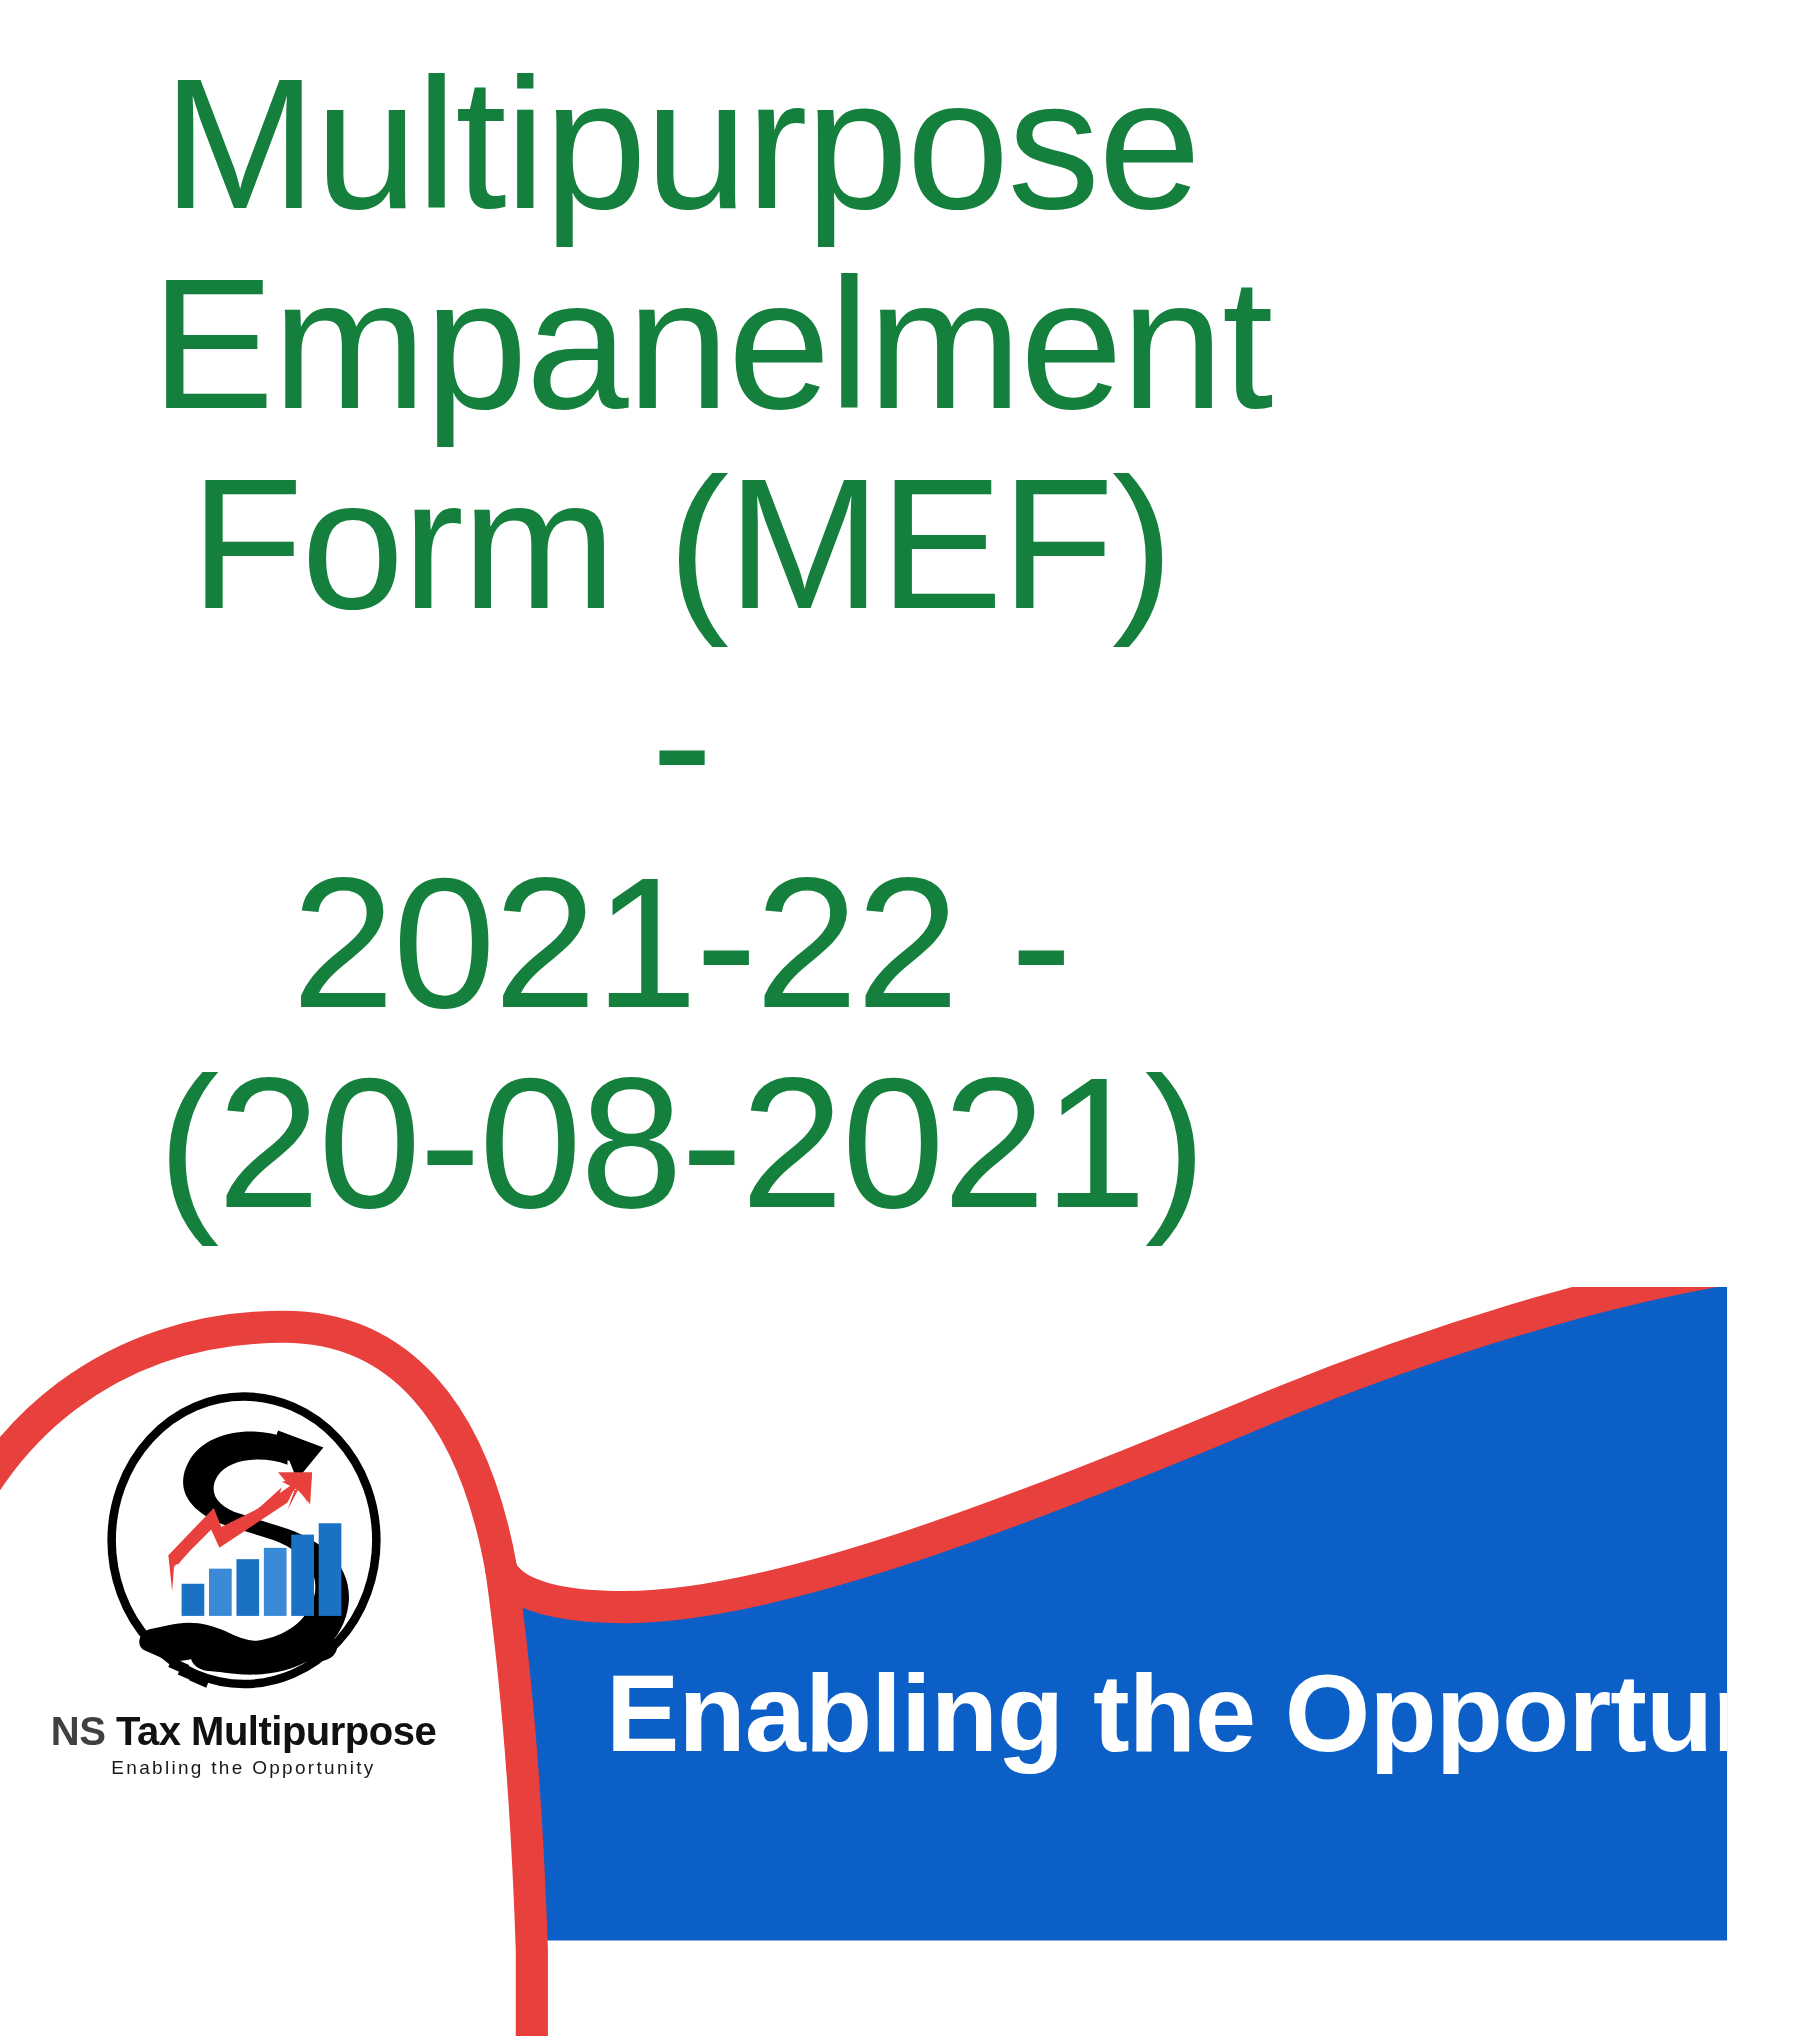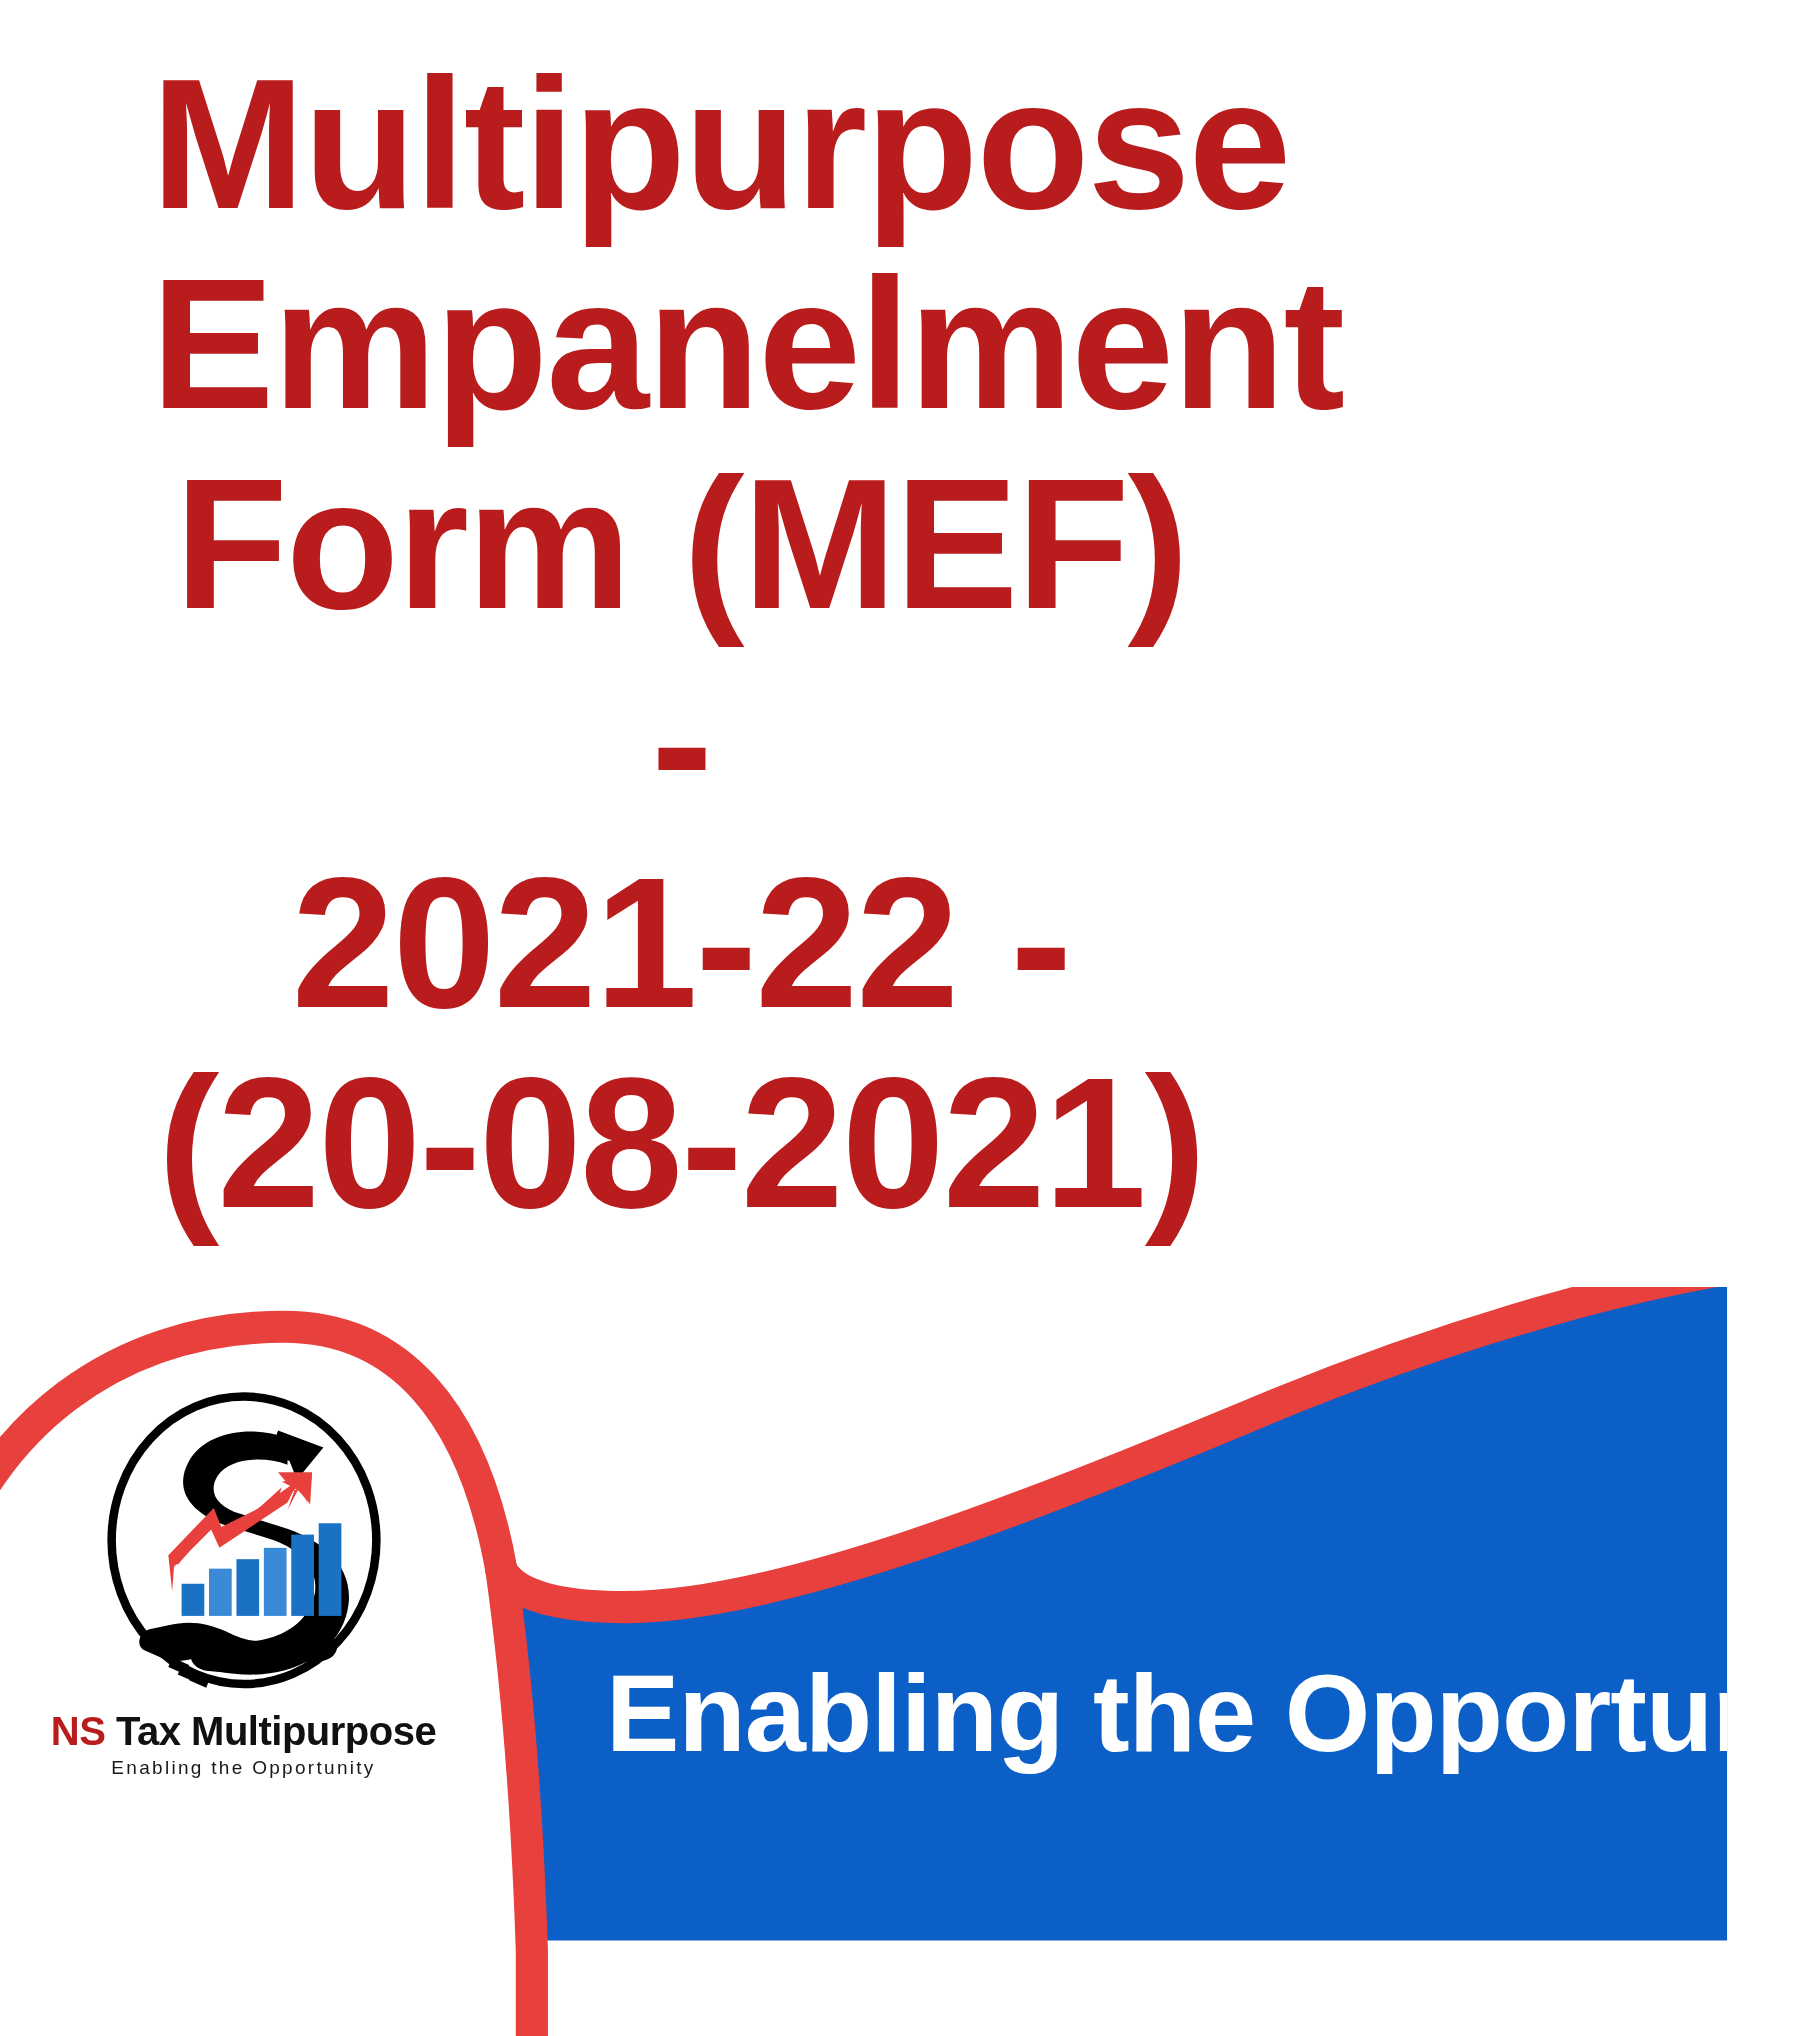--- a/index.html
+++ b/index.html
@@ -21,25 +21,25 @@
   
   #title-block {
     position: absolute;
     left: 151px;
     top: 45px;
     width: 1060px;
     text-align: center;
   }
   #doc-title {
     font-family: "Liberation Sans", sans-serif;
-    font-weight: bold;
+    font-weight: normal;
     font-size: 185px;
     line-height: 1.08;
     letter-spacing: -1.9px;
-    color: #b91c1c;
+    color: #15803d;
     margin: 0;
     word-spacing: 3.8px;
     white-space: pre-line;
   }
 
   
   #brand-band {
     position: absolute;
     left: 0;
     top: 1287px;
@@ -96,21 +96,21 @@
 
   #logo-wordmark {
     margin-top: 7.6px;
     font-family: "Liberation Sans", sans-serif;
     font-weight: bold;
     font-size: 40px;
     letter-spacing: -0.5px;
     color: #111111;
     white-space: nowrap;
   }
-  #logo-wordmark .ns { color: #b91c1c; }
+  #logo-wordmark .ns { color: #404040; }
   #logo-tagline {
     margin-top: 3.8px;
     font-family: "Liberation Sans", sans-serif;
     font-weight: normal;
     font-size: 19px;
     letter-spacing: 2.3px;
     color: #1a1a1a;
     white-space: nowrap;
   }
 </style>

